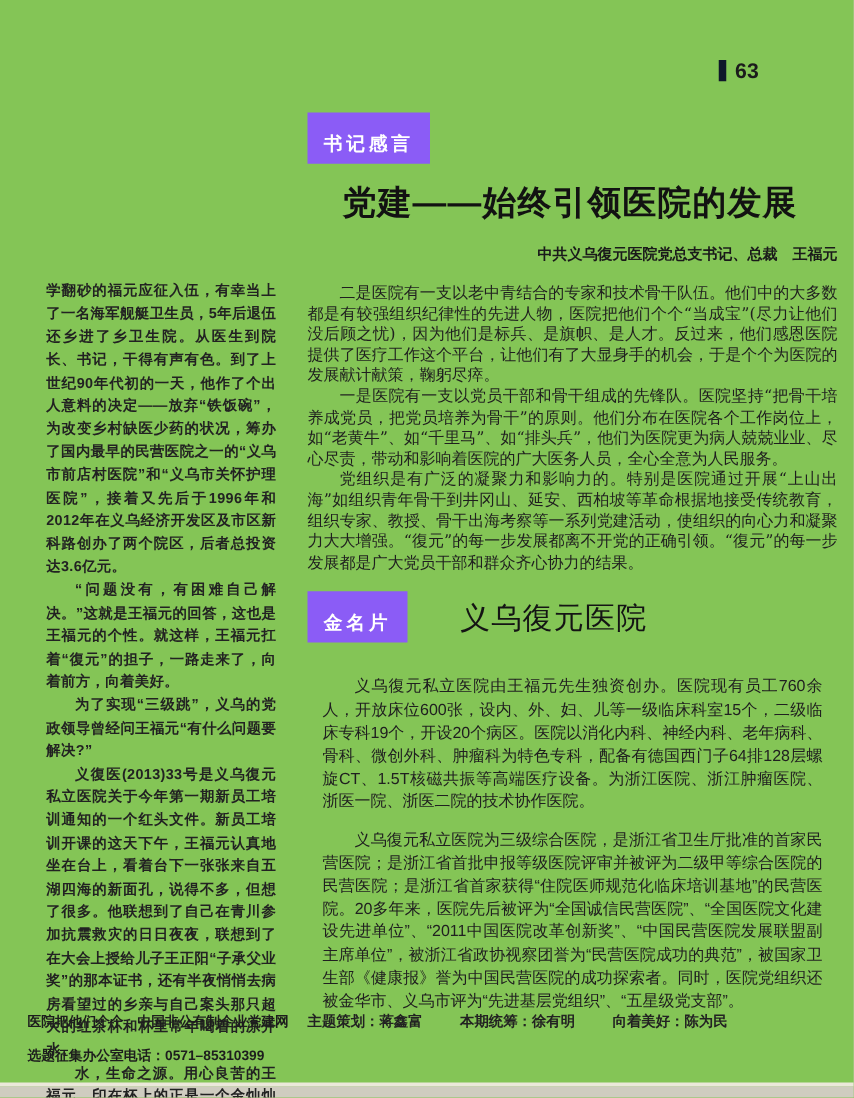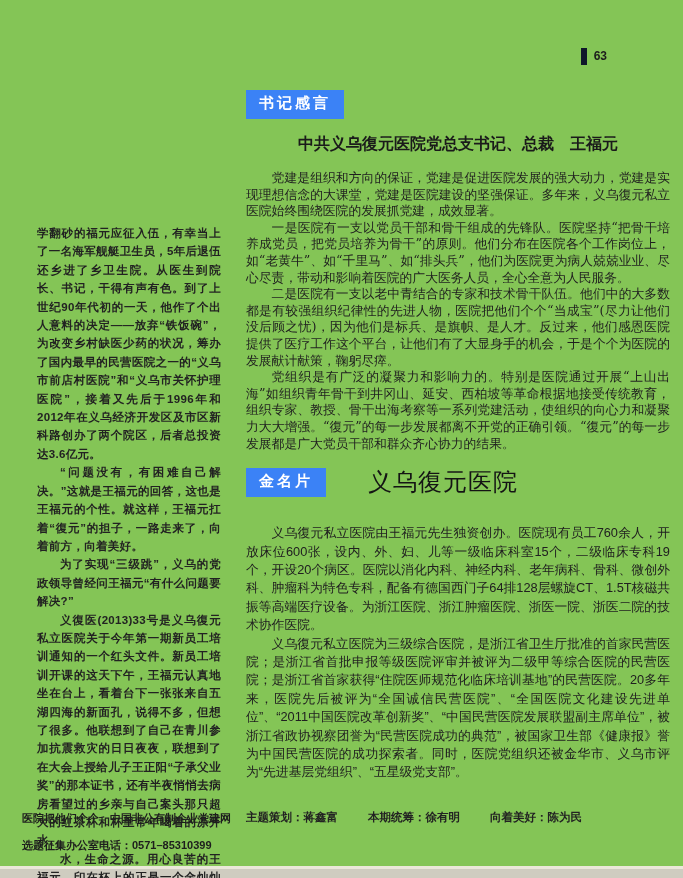--- a/index.html
+++ b/index.html
@@ -9,46 +9,46 @@
     font-family:"Liberation Sans",sans-serif;
     -webkit-font-smoothing:antialiased;
   }
   .page{
     position:absolute;left:0;top:0;width:683px;height:866px;
     background:#84c556;
     border-bottom:3px solid #ebe8da;
   }
   .page-number{
     position:absolute;top:48px;right:76px;
-    font-size:12px;font-weight:bold;color:#1c1c1c;
+    font-size:17px;font-weight:bold;color:#1c1c1c;
     border-left:6px solid #0f172a;padding-left:7px;line-height:17px;
   }
   .left-col{
     position:absolute;left:37px;top:224px;width:184px;
     font-size:11.5px;line-height:18.4px;color:#222;
     text-align:justify;letter-spacing:0.3px;
   }
   .left-col p{margin:0;font-weight:bold;}
   .indent{text-indent:2em;}
   .right-col{
     position:absolute;left:246px;top:90px;width:424px;
   }
   .badge{
-    display:inline-block;background:#3b82f6;color:#ffffff;
+    display:inline-block;background:#8b5cf6;color:#ffffff;
     font-size:15px;font-weight:bold;letter-spacing:3px;
-    padding:4px 13px 6px 13px;
+    padding:16px 13px 6px 13px;
   }
   .article-title{
     margin:13px 0 0 28px;
     font-size:27px;font-weight:bold;color:#121212;
     letter-spacing:1px;white-space:nowrap;
   }
   .byline{
-    margin-top:15px;text-align:center;
-    font-size:16px;font-weight:bold;color:#1a1a1a;
+    margin-top:15px;text-align:right;
+    font-size:12px;font-weight:bold;color:#1a1a1a;
   }
   .essay{
     margin-top:15px;
     font-family:"DejaVu Serif",serif;
     font-size:12.8px;line-height:16.6px;color:#1f1f1f;
     text-align:justify;
   }
   .essay p{margin:0;text-indent:2em;}
   .profile-header{
     margin-top:14px;display:flex;align-items:center;gap:24px;
@@ -56,21 +56,21 @@
   .profile-title{
     margin-left:18px;
     font-size:24px;font-weight:500;color:#141414;letter-spacing:1px;
     white-space:nowrap;
   }
   .profile-text{
     margin-top:26px;
     font-size:12.8px;line-height:18.4px;color:#202020;
     text-align:justify;
   }
-  .profile-text p{margin:0;text-indent:2em;}
+  .profile-text p{margin:12px;text-indent:2em;}
   .credits{
     position:absolute;left:246px;top:810px;
     display:flex;gap:30px;
     font-size:11.5px;font-weight:bold;color:#222;white-space:nowrap;
   }
   .footer{
     position:absolute;left:22px;top:805px;width:230px;
     font-size:11px;font-weight:bold;color:#1d1d1d;line-height:27px;
     white-space:nowrap;
   }
@@ -86,26 +86,26 @@
 <div class="left-col">
   <p>学翻砂的福元应征入伍，有幸当上了一名海军舰艇卫生员，5年后退伍还乡进了乡卫生院。从医生到院长、书记，干得有声有色。到了上世纪90年代初的一天，他作了个出人意料的决定——放弃“铁饭碗”，为改变乡村缺医少药的状况，筹办了国内最早的民营医院之一的“义乌市前店村医院”和“义乌市关怀护理医院”，接着又先后于1996年和2012年在义乌经济开发区及市区新科路创办了两个院区，后者总投资达3.6亿元。</p>
   <p class="indent">“问题没有，有困难自己解决。”这就是王福元的回答，这也是王福元的个性。就这样，王福元扛着“復元”的担子，一路走来了，向着前方，向着美好。</p>
   <p class="indent">为了实现“三级跳”，义乌的党政领导曾经问王福元“有什么问题要解决?”</p>
   <p class="indent">义復医(2013)33号是义乌復元私立医院关于今年第一期新员工培训通知的一个红头文件。新员工培训开课的这天下午，王福元认真地坐在台上，看着台下一张张来自五湖四海的新面孔，说得不多，但想了很多。他联想到了自己在青川参加抗震救灾的日日夜夜，联想到了在大会上授给儿子王正阳“子承父业奖”的那本证书，还有半夜悄悄去病房看望过的乡亲与自己案头那只超大的红茶杯和杯里常年喝着的凉开水。</p>
   <p class="indent">水，生命之源。用心良苦的王福元，印在杯上的正是一个金灿灿的“福”字，意为“福泽万家”。现在，他要的不是别的，是“百年復元”的这一天。</p>
 </div>
 
 <div class="right-col">
   <span class="badge">书记感言</span>
+  <h1 class="article-title">党建——始终引领医院的发展</h1>
   <div class="byline">中共义乌復元医院党总支书记、总裁　王福元</div>
 
   <div class="essay">
-    <p>党建是组织和方向的保证，党建是促进医院发展的强大动力，党建是实现理想信念的大课堂，党建是医院建设的坚强保证。多年来，义乌復元私立医院始终围绕医院的发展抓党建，成效显著。</p>
+    <p>二是医院有一支以老中青结合的专家和技术骨干队伍。他们中的大多数都是有较强组织纪律性的先进人物，医院把他们个个“当成宝”(尽力让他们没后顾之忧)，因为他们是标兵、是旗帜、是人才。反过来，他们感恩医院提供了医疗工作这个平台，让他们有了大显身手的机会，于是个个为医院的发展献计献策，鞠躬尽瘁。</p>
     <p>一是医院有一支以党员干部和骨干组成的先锋队。医院坚持“把骨干培养成党员，把党员培养为骨干”的原则。他们分布在医院各个工作岗位上，如“老黄牛”、如“千里马”、如“排头兵”，他们为医院更为病人兢兢业业、尽心尽责，带动和影响着医院的广大医务人员，全心全意为人民服务。</p>
-    <p>二是医院有一支以老中青结合的专家和技术骨干队伍。他们中的大多数都是有较强组织纪律性的先进人物，医院把他们个个“当成宝”(尽力让他们没后顾之忧)，因为他们是标兵、是旗帜、是人才。反过来，他们感恩医院提供了医疗工作这个平台，让他们有了大显身手的机会，于是个个为医院的发展献计献策，鞠躬尽瘁。</p>
     <p>党组织是有广泛的凝聚力和影响力的。特别是医院通过开展“上山出海”如组织青年骨干到井冈山、延安、西柏坡等革命根据地接受传统教育，组织专家、教授、骨干出海考察等一系列党建活动，使组织的向心力和凝聚力大大增强。“復元”的每一步发展都离不开党的正确引领。“復元”的每一步发展都是广大党员干部和群众齐心协力的结果。</p>
   </div>
 
   <div class="profile-header">
     <span class="badge">金名片</span>
     <span class="profile-title">义乌復元医院</span>
   </div>
 
   <div class="profile-text">
     <p>义乌復元私立医院由王福元先生独资创办。医院现有员工760余人，开放床位600张，设内、外、妇、儿等一级临床科室15个，二级临床专科19个，开设20个病区。医院以消化内科、神经内科、老年病科、骨科、微创外科、肿瘤科为特色专科，配备有德国西门子64排128层螺旋CT、1.5T核磁共振等高端医疗设备。为浙江医院、浙江肿瘤医院、浙医一院、浙医二院的技术协作医院。</p>

